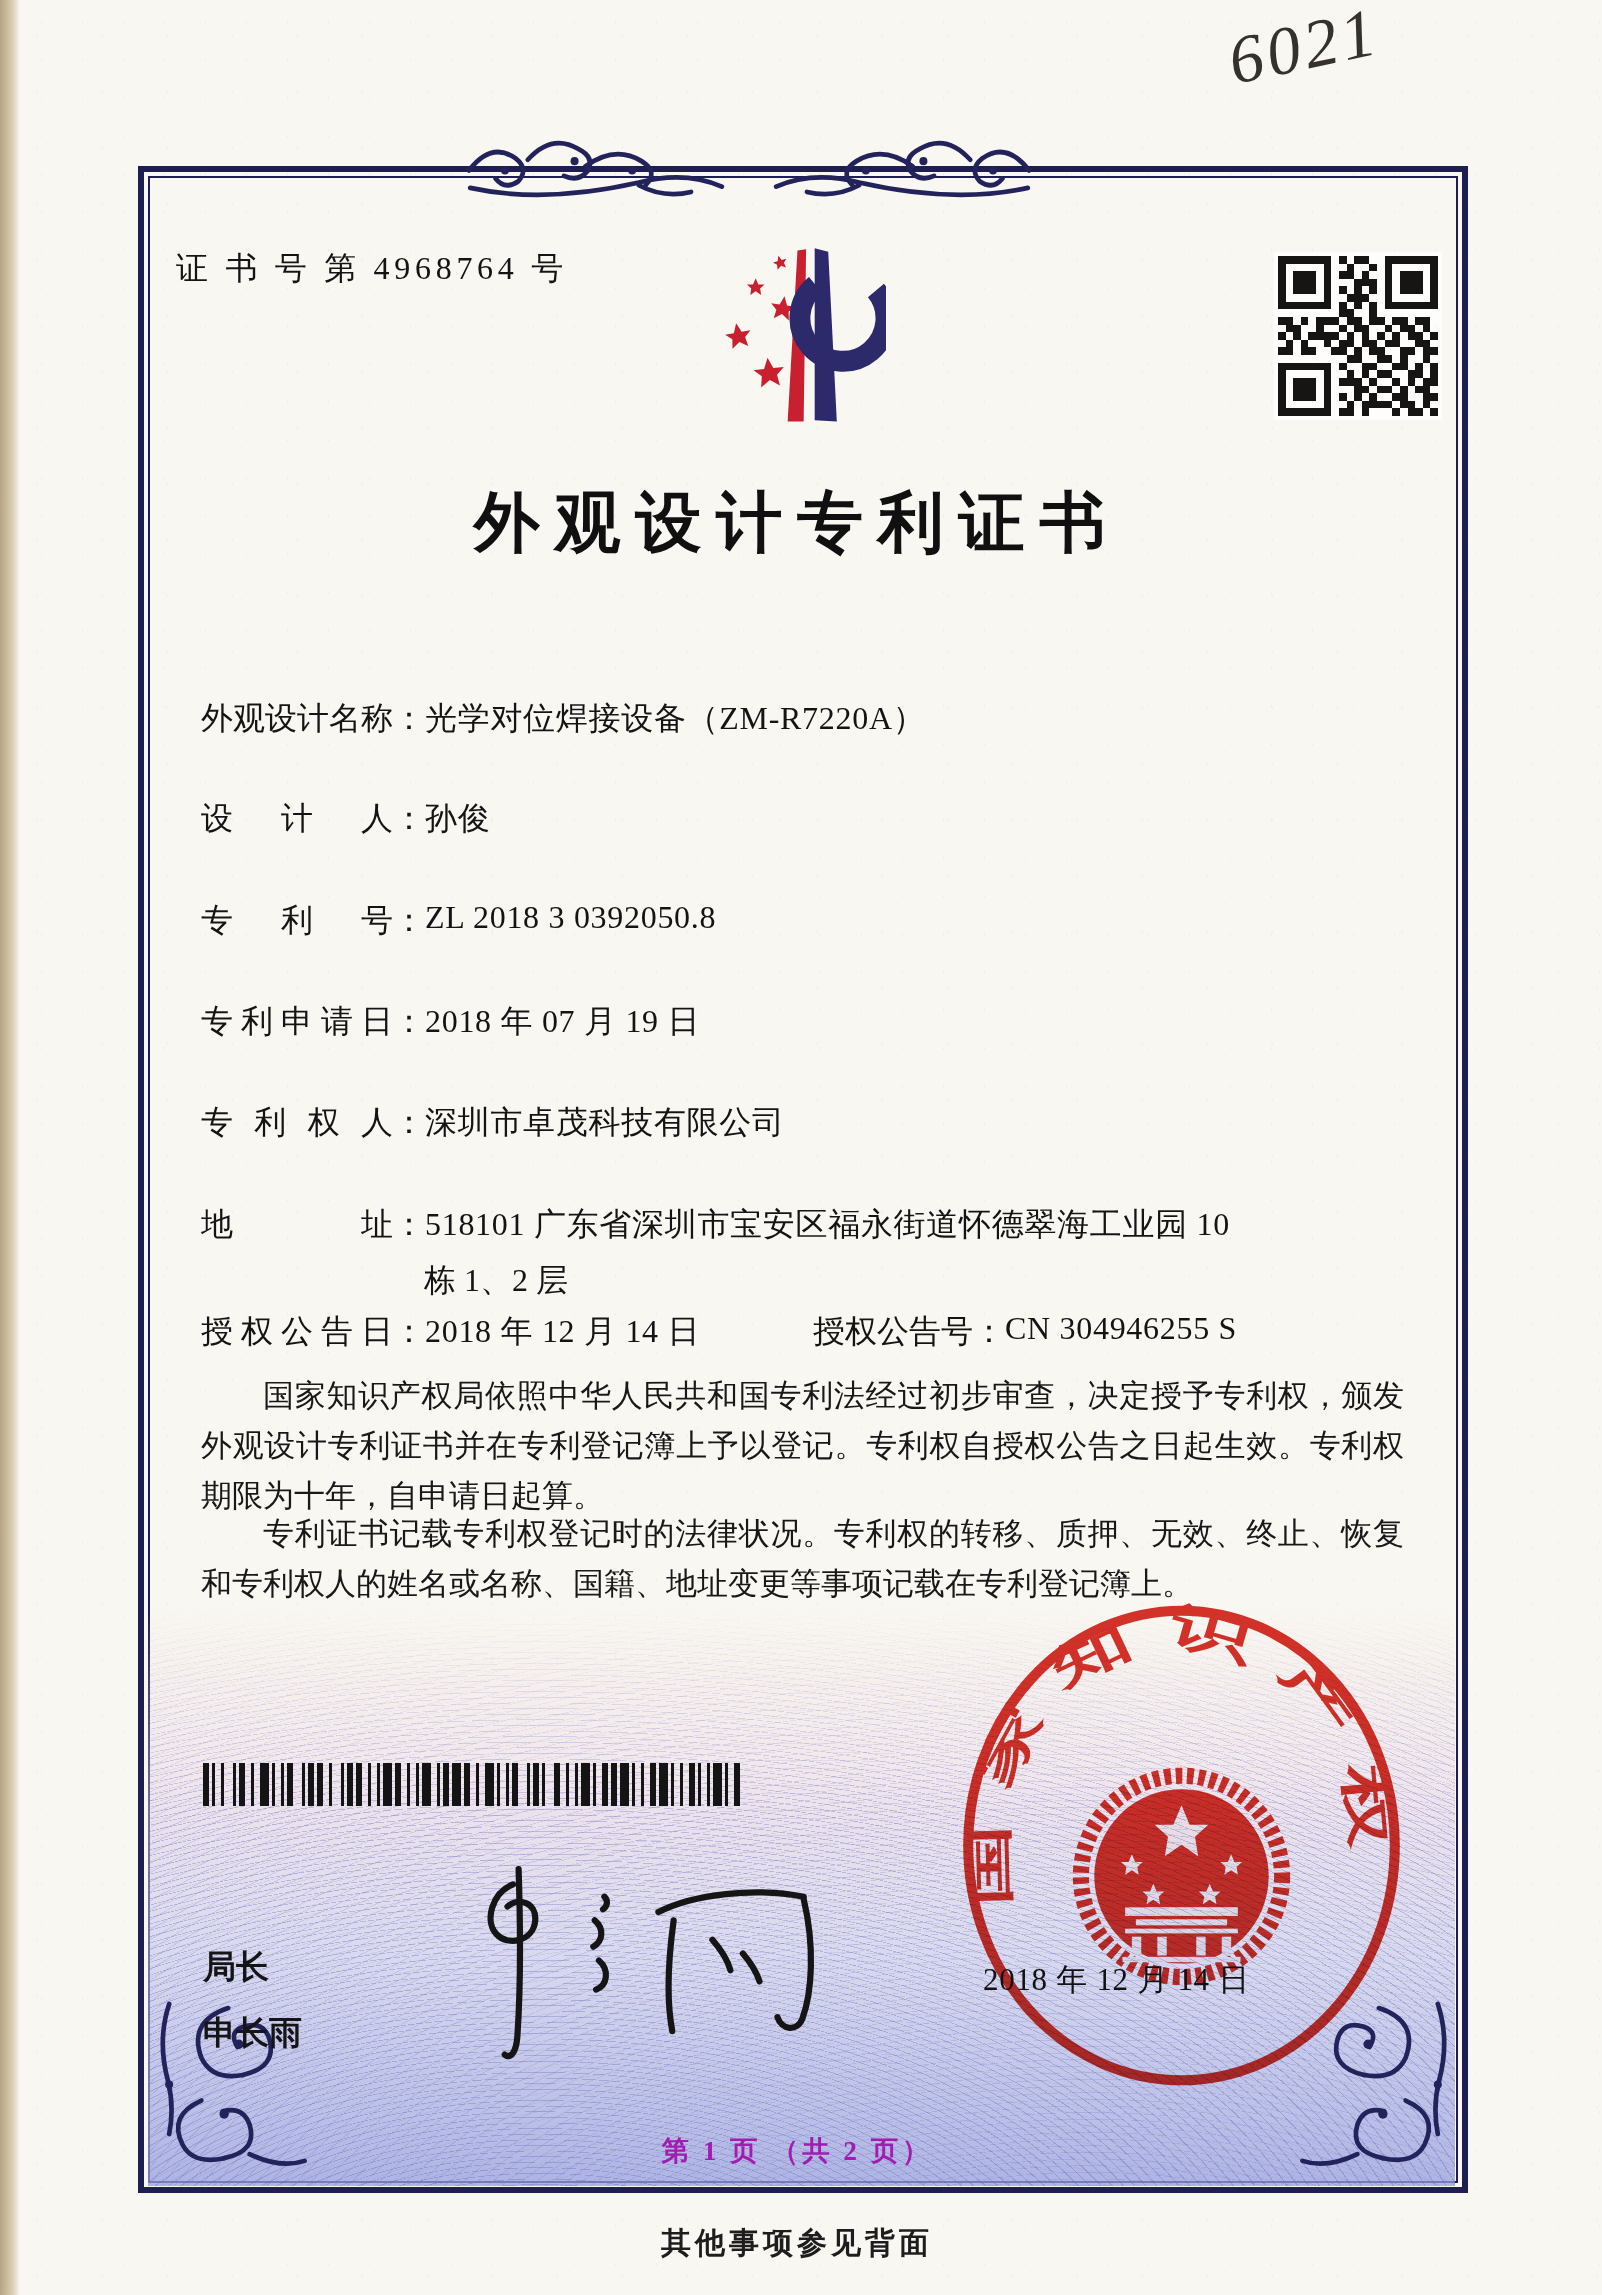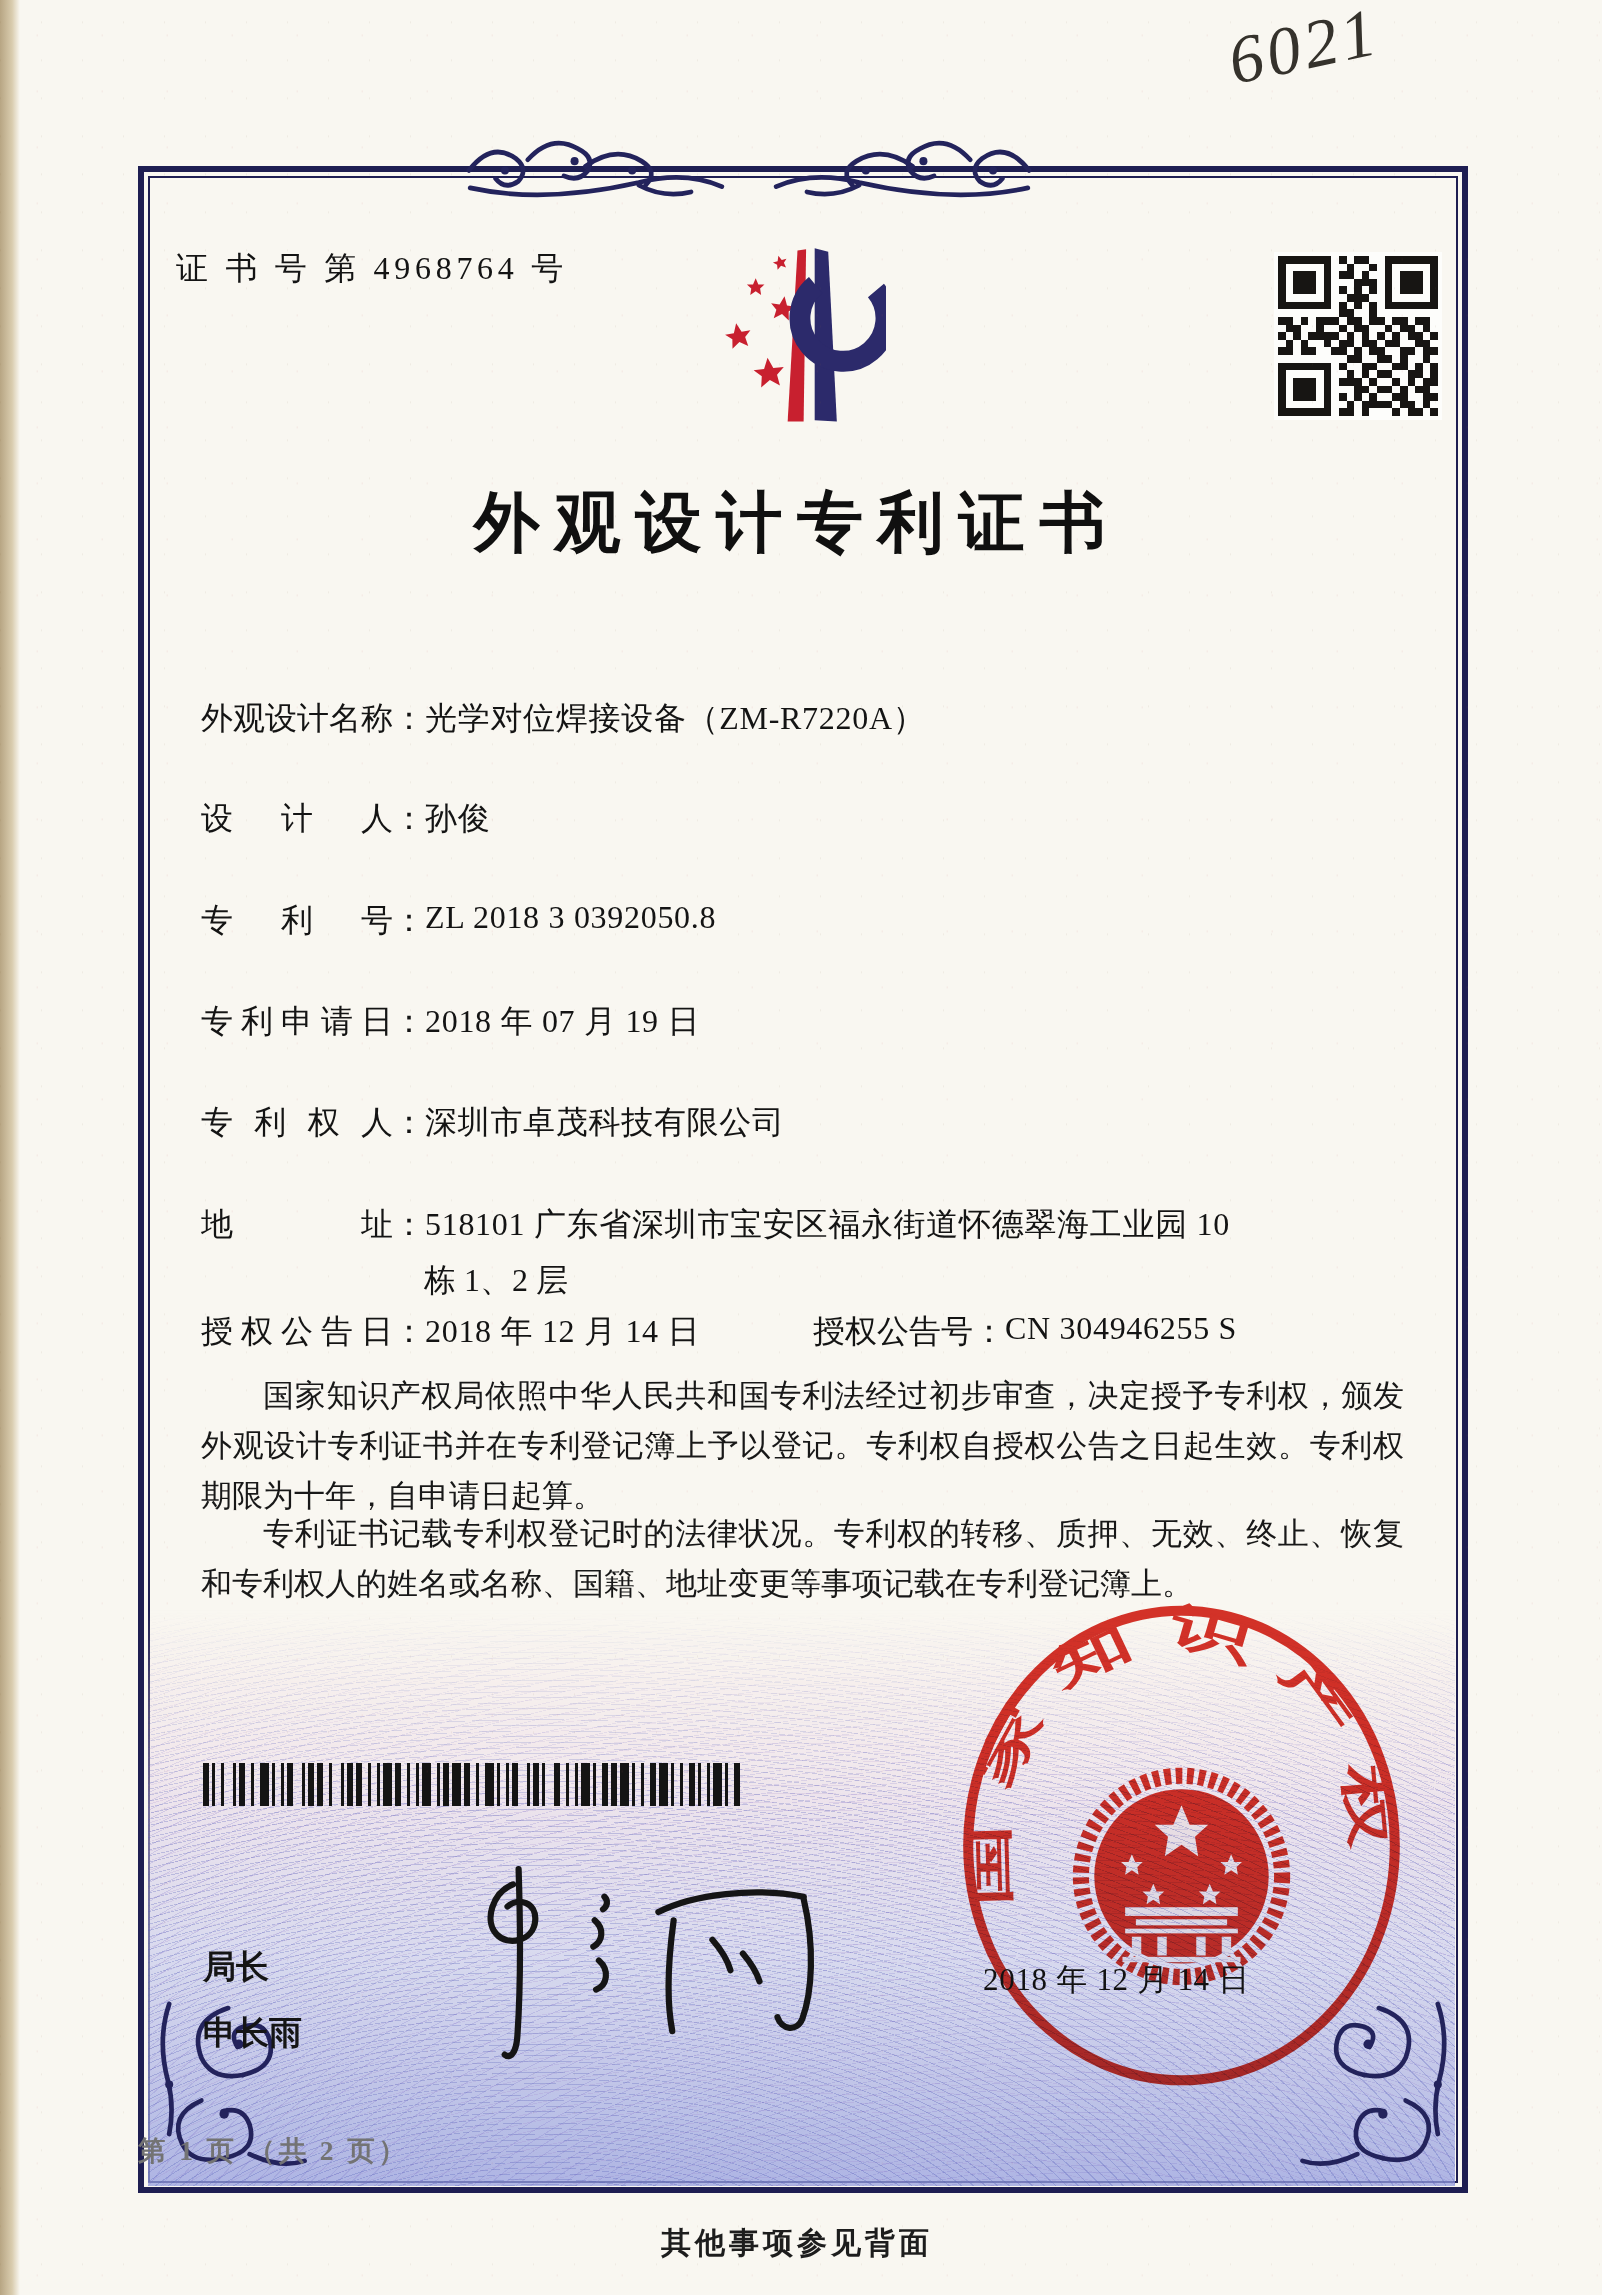--- a/index.html
+++ b/index.html
@@ -76,22 +76,22 @@
   
   .director-label{ position:absolute; left:203px; top:1945px; font-size:33px; font-weight:600; color:#151515;}
   .director-name{ position:absolute; left:203px; top:2011px; font-size:33px; font-weight:600; color:#151515;}
   .signature{ position:absolute; left:430px; top:1853px; width:443px; height:215px;}
   .seal{ position:absolute; left:956px; top:1600px; width:451px; height:491px; mix-blend-mode:multiply; opacity:.95;}
   .seal-date{
     position:absolute; left:965px; top:1959px; width:303px;
     text-align:center; font-size:31px; color:#121212; letter-spacing:0.7px; z-index:6;
   }
   .pagenum{
-    position:absolute; left:138px; top:2133px; width:1318px; 
-    font-size:27.5px; letter-spacing:3.4px; font-weight:600; color:#737373; z-index:6;
+    position:absolute; left:138px; top:2133px; width:1318px; text-align:center;
+    font-size:27.5px; letter-spacing:3.4px; font-weight:600; color:#a21caf; z-index:6;
   }
   .backnote{
     position:absolute; left:138px; top:2223px; width:1318px; text-align:center;
     font-size:30px; letter-spacing:4px; font-weight:600; color:#1d1d1d;
   }
   .ornament{ position:absolute;}
   svg{ display:block;}
 </style>
 </head>
 <body>

